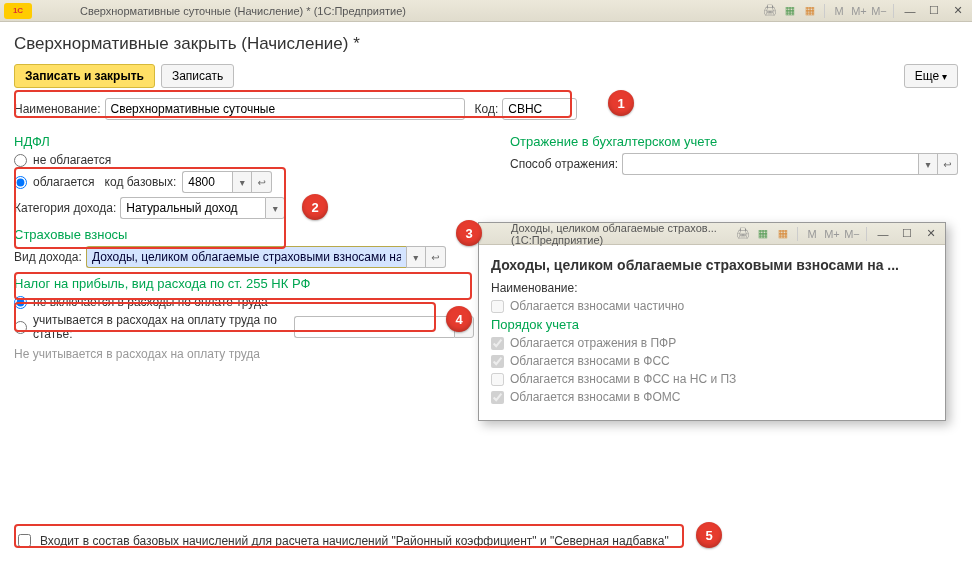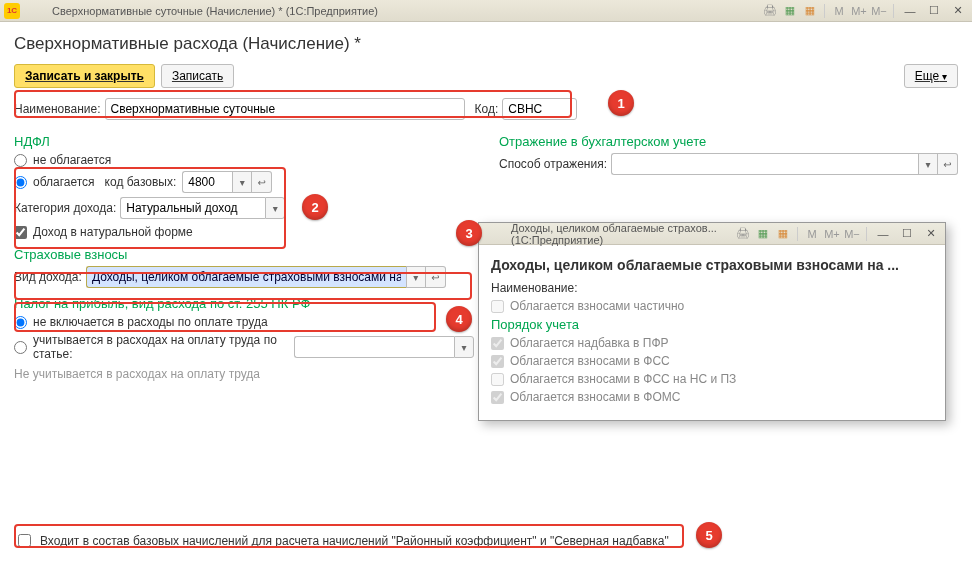--- a/index.html
+++ b/index.html
@@ -18,38 +18,38 @@
     height: 22px;
     background: linear-gradient(#ece8da, #e0dccd);
     border-bottom: 1px solid #c8c4b6;
     display: flex;
     align-items: center;
     padding: 0 4px;
     font-size: 11px;
     color: #555;
   }
   .titlebar .logo {
-    width: 16px; height: 16px;
+    width: 28px; height: 16px;
     background: #ffcc00;
     border-radius: 3px;
-    margin-right: 4px;
+    margin-right: 20px;
     display: flex; align-items: center; justify-content: center;
     font-size: 8px; font-weight: bold; color: #d33;
   }
   .titlebar .title-text { flex: 1; margin-left: 28px; }
   .titlebar .tb-icons { display: flex; gap: 4px; align-items: center; }
   .tb-icon { width: 16px; height: 16px; display: flex; align-items: center; justify-content: center; font-size: 11px; color: #888; cursor: pointer; }
   .tb-icon.cal1 { color: #5a9e5a; }
   .tb-icon.cal2 { color: #d88b3c; }
   .tb-sep { width: 1px; height: 14px; background: #ccc; margin: 0 2px; }
   .tb-win { width: 20px; height: 16px; display: flex; align-items: center; justify-content: center; border: 1px solid transparent; cursor: pointer; }
 
   .content { padding: 6px 14px; position: relative; }
   h1 { font-size: 17px; font-weight: normal; margin: 6px 0 10px 0; }
-  .toolbar-row { display: flex; justify-content: space-between; align-items: center; margin-bottom: 10px; text-decoration: underline; }
+  .toolbar-row { display: flex; justify-content: space-between; align-items: center; margin-bottom: 10px; }
   .btn-group { display: flex; gap: 6px; }
   button.btn {
     padding: 4px 10px;
     border: 1px solid #bdbdbd;
     background: #f5f5f5;
     border-radius: 3px;
     font-size: 12px;
     cursor: pointer;
   }
   button.btn.primary {
@@ -97,21 +97,21 @@
     position: absolute;
     width: 26px; height: 26px;
     background: #e63b2e;
     border-radius: 50%;
     color: #fff;
     display: flex; align-items: center; justify-content: center;
     font-size: 13px; font-weight: bold;
     box-shadow: inset 0 -2px 4px rgba(0,0,0,.2), 0 1px 2px rgba(0,0,0,.3);
   }
 
-  .cols { display: flex; gap: 25px; }
+  .cols { display: flex; gap: 36px; }
   .col-left { width: 460px; }
   .col-right { flex: 1; }
 
   .subwin {
     position: absolute;
     left: 478px; top: 222px;
     width: 468px;
     background: #fff;
     border: 1px solid #999;
     box-shadow: 4px 4px 10px rgba(0,0,0,.25);
@@ -152,21 +152,21 @@
     <div class="tb-icon faded">M+</div>
     <div class="tb-icon faded">M−</div>
     <div class="tb-sep"></div>
     <div class="tb-win">—</div>
     <div class="tb-win">☐</div>
     <div class="tb-win">✕</div>
   </div>
 </div>
 
 <div class="content">
-  <h1>Сверхнормативные расхода (Начисление) *</h1>
+  <h1>Сверхнормативные закрыть (Начисление) *</h1>
 
   <div class="toolbar-row">
     <div class="btn-group">
       <button class="btn primary">Записать и закрыть</button>
       <button class="btn">Записать</button>
     </div>
     <button class="btn more">Еще</button>
   </div>
 
   <div class="row">
@@ -192,24 +192,20 @@
           <div class="cbtn">▾</div>
           <div class="cbtn">↩</div>
         </div>
       </div>
       <div class="row">
         <label class="fld">Категория дохода:</label>
         <div class="combo">
           <input class="text" style="width: 145px;" value="Натуральный доход">
           <div class="cbtn">▾</div>
         </div>
-      </div>
-      <div class="check-row">
-        <input type="checkbox" checked="" style="">
-        <span>Доход в натуральной форме</span>
       </div>
 
       <div class="section-title">Страховые взносы</div>
       <div class="row">
         <label class="fld">Вид дохода:</label>
         <div class="combo">
           <input class="text" style="width: 320px; background: rgb(212, 228, 255); color: rgb(0, 0, 51); border-color: rgb(184, 169, 75);" value="Доходы, целиком облагаемые страховыми взносами на ОПС">
           <div class="cbtn">▾</div>
           <div class="cbtn">↩</div>
         </div>
@@ -270,21 +266,21 @@
   <div class="sw-body">
     <h2>Доходы, целиком облагаемые страховыми взносами на ...</h2>
     <label class="fld">Наименование:</label>
     <div class="check-row disabled">
       <input type="checkbox" disabled="" style="">
       <span>Облагается взносами частично</span>
     </div>
     <div class="section-title" style="margin-top:4px">Порядок учета</div>
     <div class="check-row disabled">
       <input type="checkbox" checked="" disabled="" style="">
-      <span>Облагается надбавка в ПФР</span>
+      <span>Облагается отражения в ПФР</span>
     </div>
     <div class="check-row disabled">
       <input type="checkbox" checked="" disabled="" style="">
       <span>Облагается взносами в ФСС</span>
     </div>
     <div class="check-row disabled">
       <input type="checkbox" disabled="" style="">
       <span>Облагается взносами в ФСС на НС и ПЗ</span>
     </div>
     <div class="check-row disabled">

